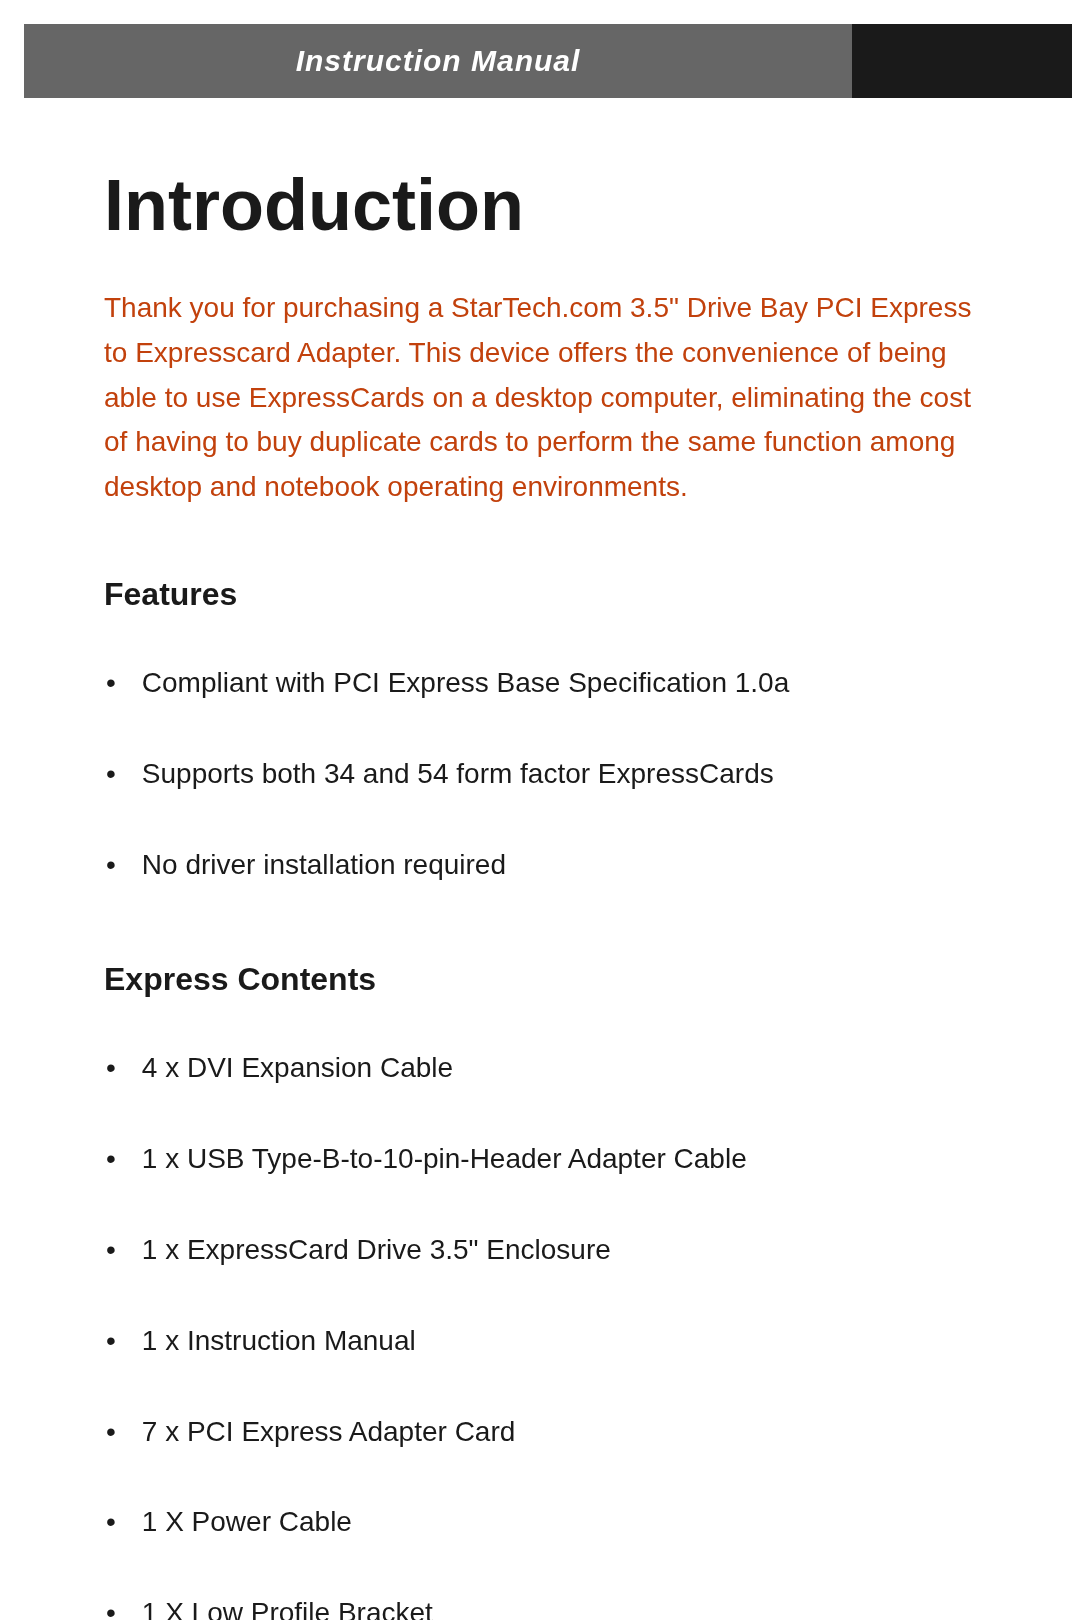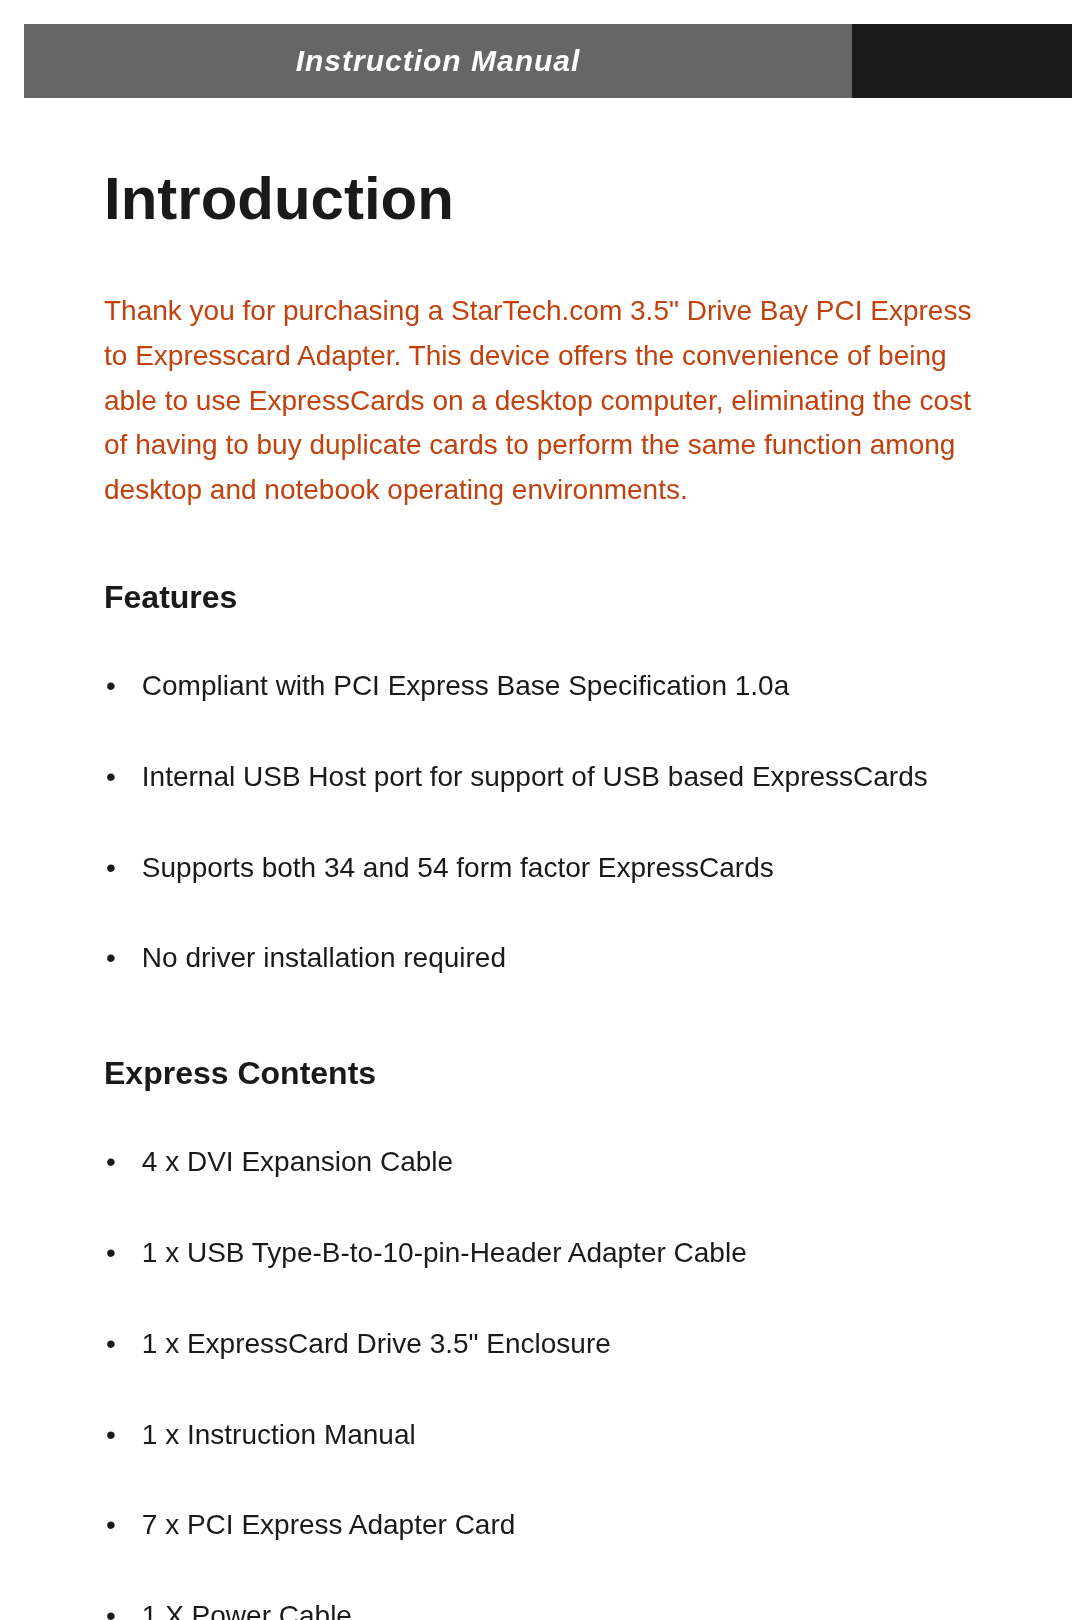--- a/index.html
+++ b/index.html
@@ -43,24 +43,24 @@
       color: #ffffff;
       font-style: italic;
       letter-spacing: 1px;
     }
 
     .page-content {
       padding: 50px 80px 80px 80px;
     }
 
     .page-title {
-      font-size: 60px;
+      font-size: 72px;
       font-weight: bold;
       color: #1a1a1a;
-      margin-bottom: 40px;
+      margin-bottom: 24px;
       font-family: Arial, Helvetica, sans-serif;
     }
 
     .intro-paragraph {
       font-size: 28px;
       line-height: 1.6;
       color: #c2410c;
       margin-bottom: 50px;
     }
 
@@ -117,23 +117,20 @@
   <h1 class="page-title">Introduction</h1>
 
   <p class="intro-paragraph">Thank you for purchasing a StarTech.com 3.5" Drive Bay PCI Express to Expresscard Adapter.  This device offers the convenience of being able to use ExpressCards on a desktop computer, eliminating the cost of having to buy duplicate cards to perform the same function among desktop and notebook operating environments.</p>
 
   <h2 class="section-heading">Features</h2>
   <ul class="bullet-list">
     <li>
         <span>Compliant with PCI Express Base Specification 1.0a</span>
       </li>
     <li>
-        <span>Internal USB Host port for support of USB based ExpressCards</span>
-      </li>
-    <li>
         <span>Supports both 34 and 54 form factor ExpressCards</span>
       </li>
     <li>
         <span>No driver installation required</span>
       </li>
   </ul>
 
   <h2 class="section-heading">Express Contents</h2>
   <ul class="bullet-list">
     <li>

